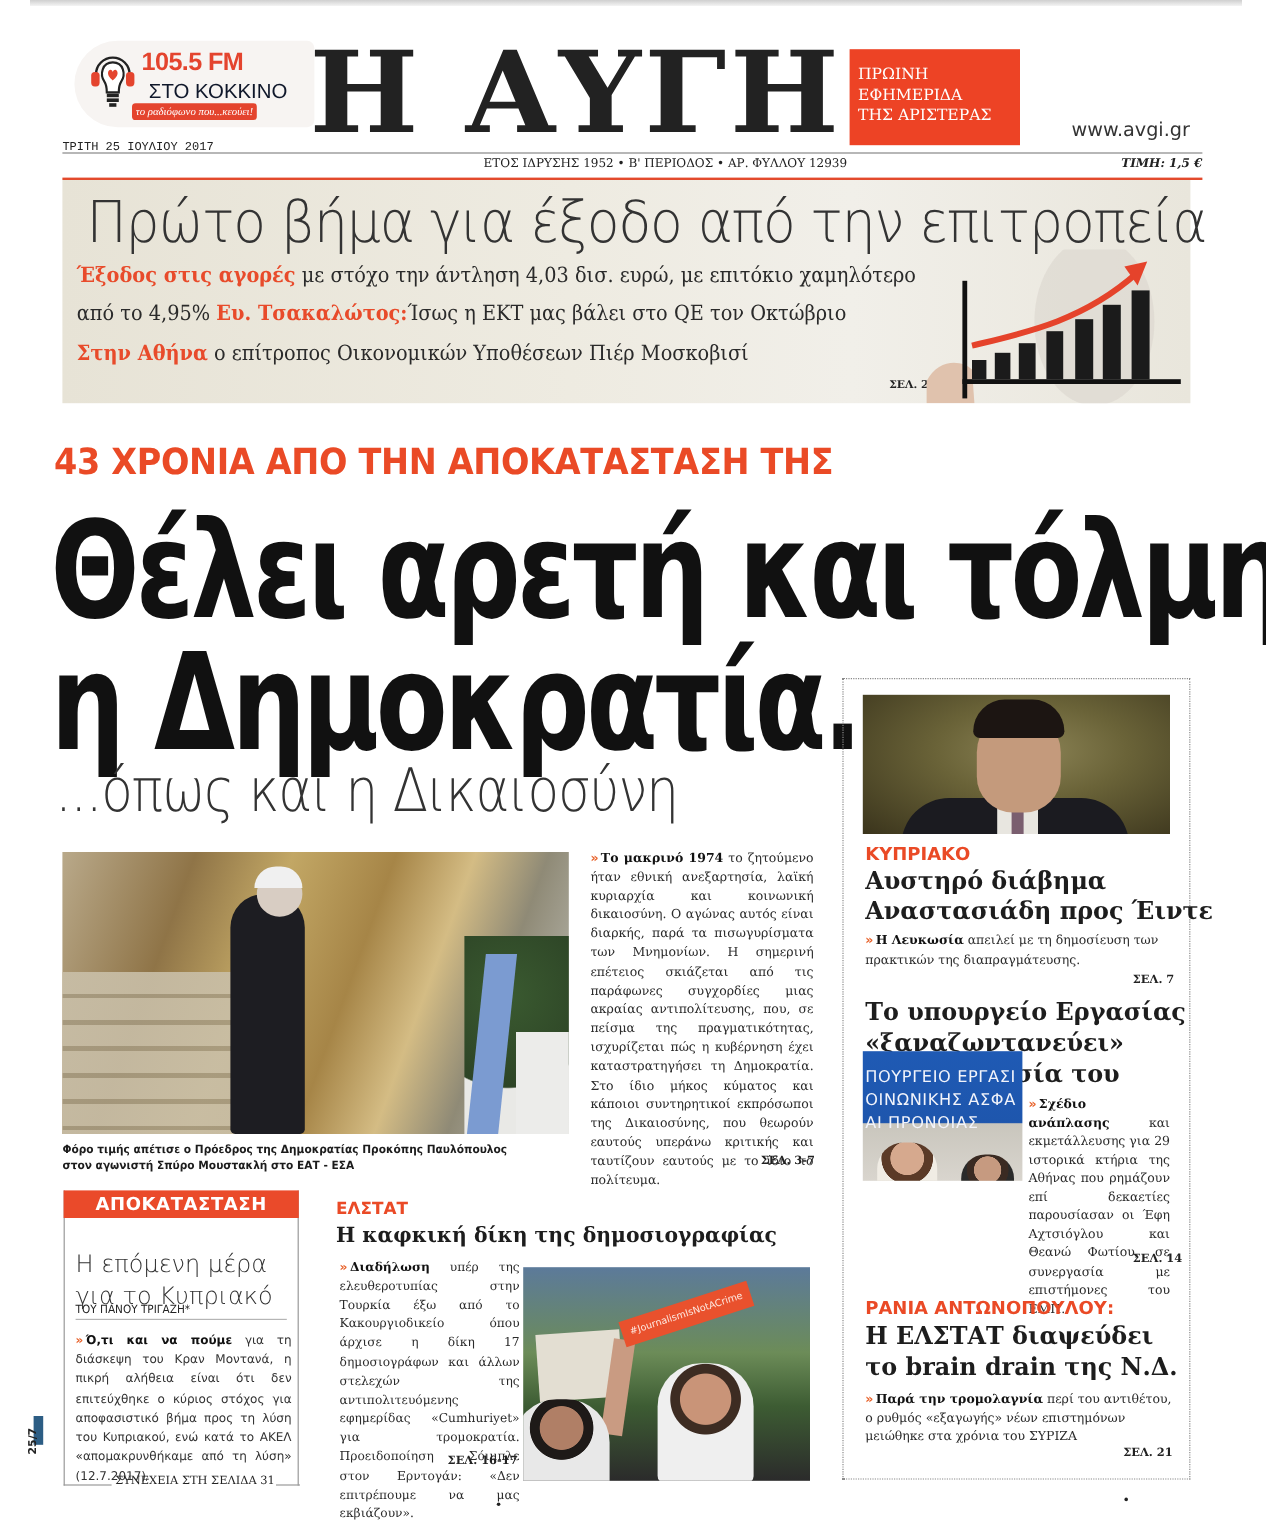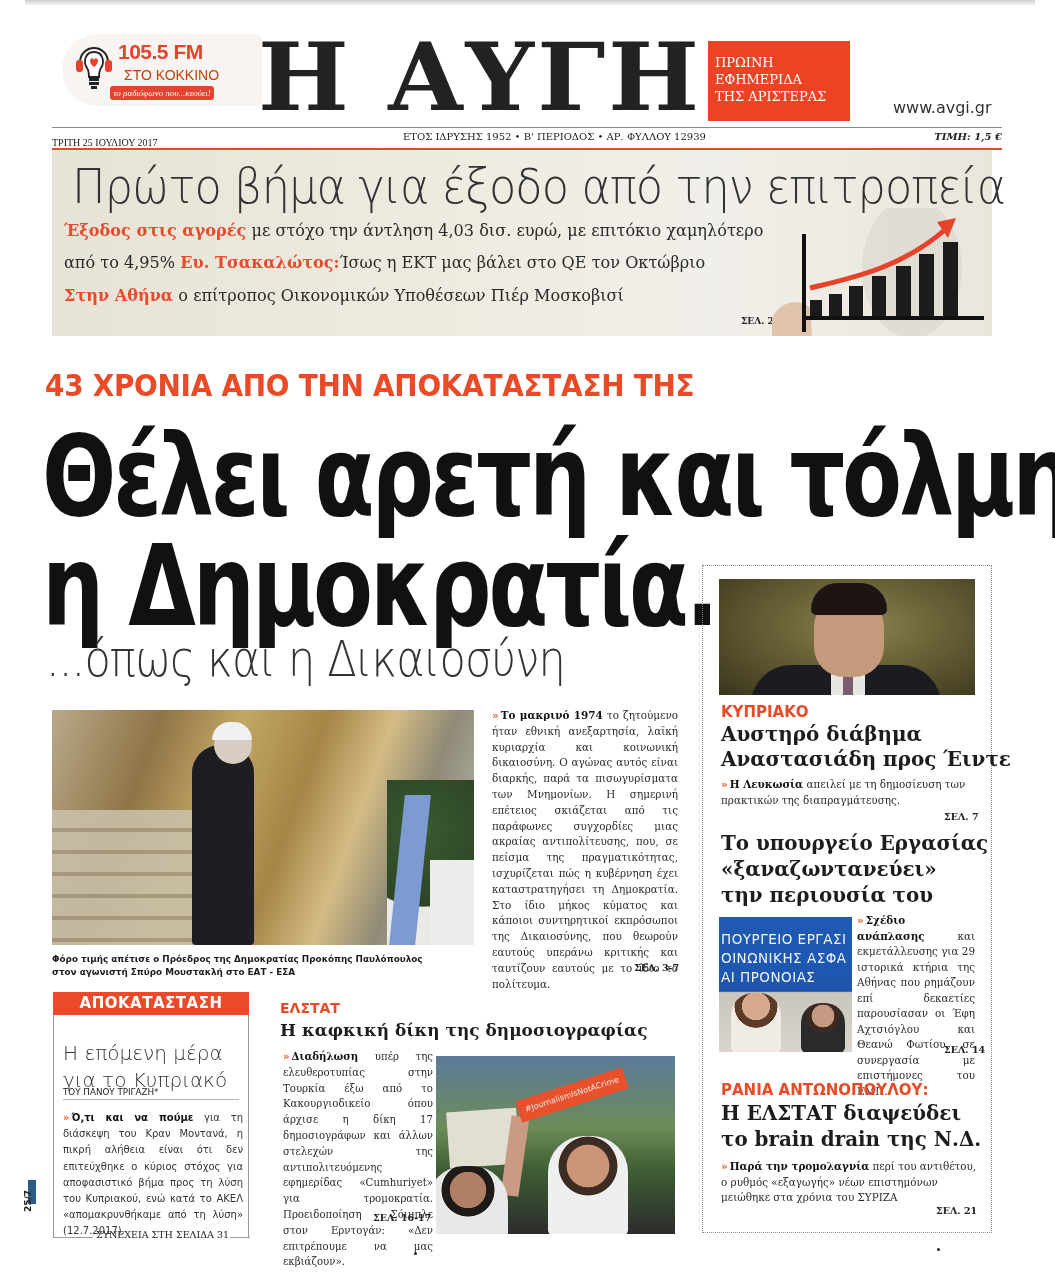--- a/index.html
+++ b/index.html
@@ -7,30 +7,30 @@
     body { position: relative; font-family: "DejaVu Sans", sans-serif; color: #1c1c1c; }
     .abs { position: absolute; }
 
     
     .scan-edge { left: 25px; top: 0; width: 1010px; height: 5px; background: linear-gradient(#cfcfcf, #f4f4f4); }
 
     
     .radio-logo { left: 62px; top: 34px; width: 200px; height: 72px; background: #f7f4f2; border-radius: 36px 6px 6px 36px; }
     .radio-bulb { left: 74px; top: 40px; width: 40px; height: 52px; }
     .radio-freq { left: 118px; top: 40px; font-family: "Liberation Sans", sans-serif; font-weight: bold; font-size: 21px; color: #e4442e; letter-spacing: -0.5px; }
-    .radio-sub { left: 124px; top: 67px; font-family: "Liberation Sans", sans-serif; font-size: 14px; color: #c2410c; text-align: center; }
+    .radio-sub { left: 124px; top: 67px; font-family: "Liberation Sans", sans-serif; font-size: 17px; color: #0f172a; text-align: center; }
     .radio-tag { left: 110px; top: 86px; width: 104px; height: 14px; background: #e4442e; color: #fff; font-family: "Liberation Serif", serif; font-style: italic; font-size: 9px; line-height: 14px; text-align: center; border-radius: 3px; }
 
     
     .masthead { left: 258px; top: 30px; font-family: "DejaVu Serif", serif; font-weight: bold; font-size: 96px; line-height: 96px; color: #222; letter-spacing: 3px; transform: scaleY(0.98); }
     .tagline-box { left: 708px; top: 41px; width: 142px; height: 80px; background: #ed4325; color: #fff; font-family: "DejaVu Serif", serif; font-size: 13px; line-height: 17px; padding: 13px 0 0 7px; }
     .site-url { left: 893px; top: 98px; font-family: "DejaVu Sans", sans-serif; font-size: 16px; color: #333; }
 
     .rule-grey { left: 52px; top: 127px; width: 950px; height: 1px; background: #888; }
-    .dateline { left: 52px; top: 137px; font-family: Liberation Serif, serif; font-size: 10px; color: #222; }
+    .dateline { left: 52px; top: 118px; font-family: Liberation Mono, monospace; font-size: 10px; color: #222; }
     .issueline { left: 403px; top: 131px; font-family: "DejaVu Serif", serif; font-size: 10px; color: #222; }
     .price { right: 53px; top: 131px; font-family: "DejaVu Serif", serif; font-weight: bold; font-size: 10px; color: #222; font-style: italic; }
     .rule-red { left: 52px; top: 148px; width: 950px; height: 2px; background: #e34a2c; }
 
     
     .banner { left: 52px; top: 150px; width: 940px; height: 186px; background: linear-gradient(90deg, #e7e3d6 0%, #eeebe1 45%, #f1efe9 70%, #e9e6dc 100%); }
     .banner-title { left: 72px; top: 158px; font-family: "DejaVu Sans", sans-serif; font-weight: 200; font-size: 48px; letter-spacing: -1px; color: #333; white-space: nowrap; transform: scaleX(0.93); transform-origin: left top; }
     .banner-line { left: 64px; font-family: "DejaVu Serif", serif; font-size: 17.5px; color: #2a2a2a; white-space: nowrap; transform: scaleX(0.92); transform-origin: left top; }
     .banner-line b { color: #e84b2b; font-weight: bold; }
     .bl1 { top: 220px; } .bl2 { top: 252px; } .bl3 { top: 285px; }
@@ -76,21 +76,21 @@
     .page-ref { font-family: "DejaVu Serif", serif; font-weight: bold; font-size: 9.5px; color: #222; }
 
     .cy-kicker { left: 721px; top: 703px; font-size: 15px; }
     .cy-h1 { left: 721px; top: 722px; font-size: 20.5px; line-height: 25px; transform: scaleX(0.97); }
     .cy-h2 { left: 721px; top: 747px; font-size: 20.5px; line-height: 25px; transform: scaleX(0.97); }
     .cy-text { left: 721px; top: 777px; width: 255px; }
     .cy-page { left: 944px; top: 811px; text-align: right; }
 
     .min-h { left: 721px; font-size: 20.5px; line-height: 25px; transform: scaleX(0.97); }
     .min-h1 { top: 831px; } .min-h2 { top: 857px; } .min-h3 { top: 883px; }
-    .min-photo { left: 719px; top: 917px; width: 133px; height: 135px; background: linear-gradient(180deg, #1f5ab4 0%, #1e56ad 55%, #c9c6bd 56%, #d9d5ce 100%); overflow: hidden; }
+    .min-photo { left: 719px; top: 876px; width: 133px; height: 108px; background: linear-gradient(180deg, #1f5ab4 0%, #1e56ad 55%, #c9c6bd 56%, #d9d5ce 100%); overflow: hidden; }
     .min-sign { left: 2px; font-family: "DejaVu Sans", sans-serif; font-size: 13.5px; color: #f2f4fb; white-space: nowrap; letter-spacing: 0.5px; }
     .ms1 { top: 14px; } .ms2 { top: 33px; } .ms3 { top: 52px; }
     .min-woman1 { left: 12px; top: 76px; width: 50px; height: 60px; border-radius: 22px 22px 6px 6px; background: radial-gradient(circle at 50% 22%, #d6a98e 0 26%, #5b3a27 27% 40%, #f0ece4 41%); }
     .min-woman2 { left: 82px; top: 86px; width: 44px; height: 50px; border-radius: 20px 20px 6px 6px; background: radial-gradient(circle at 50% 26%, #c69a80 0 26%, #3a2a22 27% 40%, #2a2a2a 41%); }
     .min-text { left: 857px; top: 913px; width: 118px; text-align: justify; }
     .min-page { left: 944px; top: 1044px; }
 
     .el-kicker { left: 721px; top: 1081px; font-size: 15px; }
     .el-h1 { left: 721px; top: 1101px; font-size: 20.5px; line-height: 25px; transform: scaleX(0.97); }
     .el-h2 { left: 721px; top: 1127px; font-size: 20.5px; line-height: 25px; transform: scaleX(0.97); }

